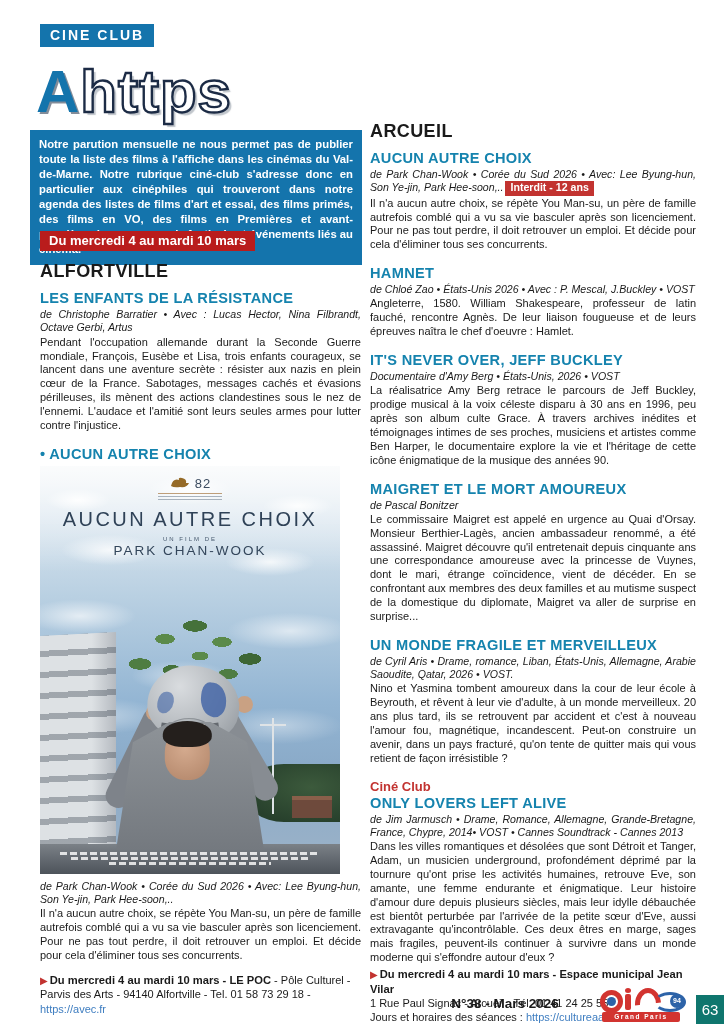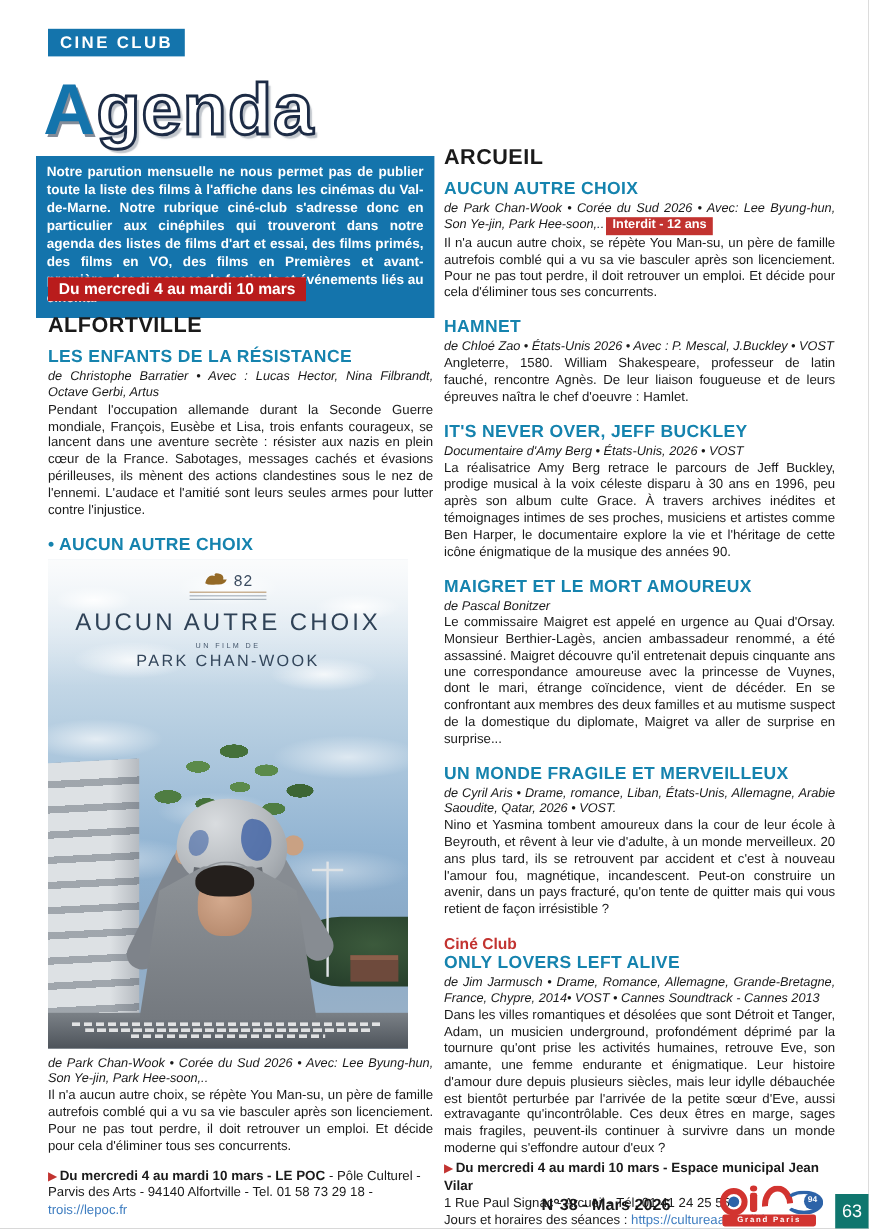--- a/index.html
+++ b/index.html
@@ -174,21 +174,21 @@
   .page-num{position:absolute; right:0; top:995px; width:28px; height:29px; background:#0f766e;
     color:#fff; font-size:15px; display:flex; align-items:center; justify-content:center;}
 </style>
 </head>
 <body>
 
 <div class="page">
 
   <div class="cine-badge">CINE CLUB</div>
   <div class="agenda">
-    <span class="a-first">A</span><span class="a-rest">genda</span>
+    <span class="a-first">A</span><span class="a-rest">https</span>
   </div>
   <div class="intro-box">Notre parution mensuelle ne nous permet pas de publier toute la liste des films à l'affiche dans les cinémas du Val-de-Marne. Notre rubrique ciné-club s'adresse donc en particulier aux cinéphiles qui trouveront dans notre agenda des listes de films d'art et essai, des films primés, des films en VO, des films en Premières et avant-première, des annonces de festivals et événements liés au cinéma.</div>
   <div class="date-banner">Du mercredi 4 au mardi 10 mars</div>
 
   <div class="col-left">
     <h2 class="city">ALFORTVILLE</h2>
 
     <div class="film">
       <h3 class="film-title">LES ENFANTS DE LA RÉSISTANCE</h3>
       <p class="credits">de Christophe Barratier •  Avec :  Lucas Hector, Nina Filbrandt, Octave Gerbi, Artus</p>
@@ -236,21 +236,21 @@
         <div class="credit-bars">
             <i></i>
             <i></i>
             <i></i>
           </div>
       </div>
 
       <p class="credits">de Park Chan-Wook • Corée du Sud 2026 •  Avec:  Lee Byung-hun, Son Ye-jin, Park Hee-soon,..</p>
       <p class="body">Il n'a aucun autre choix, se répète You Man-su, un père de famille autrefois comblé qui a vu sa vie basculer après son licenciement. Pour ne pas tout perdre, il doit retrouver un emploi. Et décide pour cela d'éliminer tous ses concurrents.</p>
       <p class="venue">
-        <span class="arrow"></span><b>Du mercredi 4 au mardi 10 mars - LE POC</b><span> - Pôle Culturel - Parvis des Arts  - 94140 Alfortville  - Tel. 01 58 73 29 18 - </span><a class="link" href="#">trois://lepoc.fr</a>
+        <span class="arrow"></span><b>Du mercredi 4 au mardi 10 mars - LE POC</b><span> - Pôle Culturel - Parvis des Arts  - 94140 Alfortville  - Tel. 01 58 73 29 18 - </span><a class="link" href="#">https://avec.fr</a>
       </p>
     </div>
   </div>
 
   <div class="col-right">
     <h2 class="city">ARCUEIL</h2>
 
     <div class="film">
       <h3 class="film-title">AUCUN AUTRE CHOIX</h3>
       <p class="credits">

